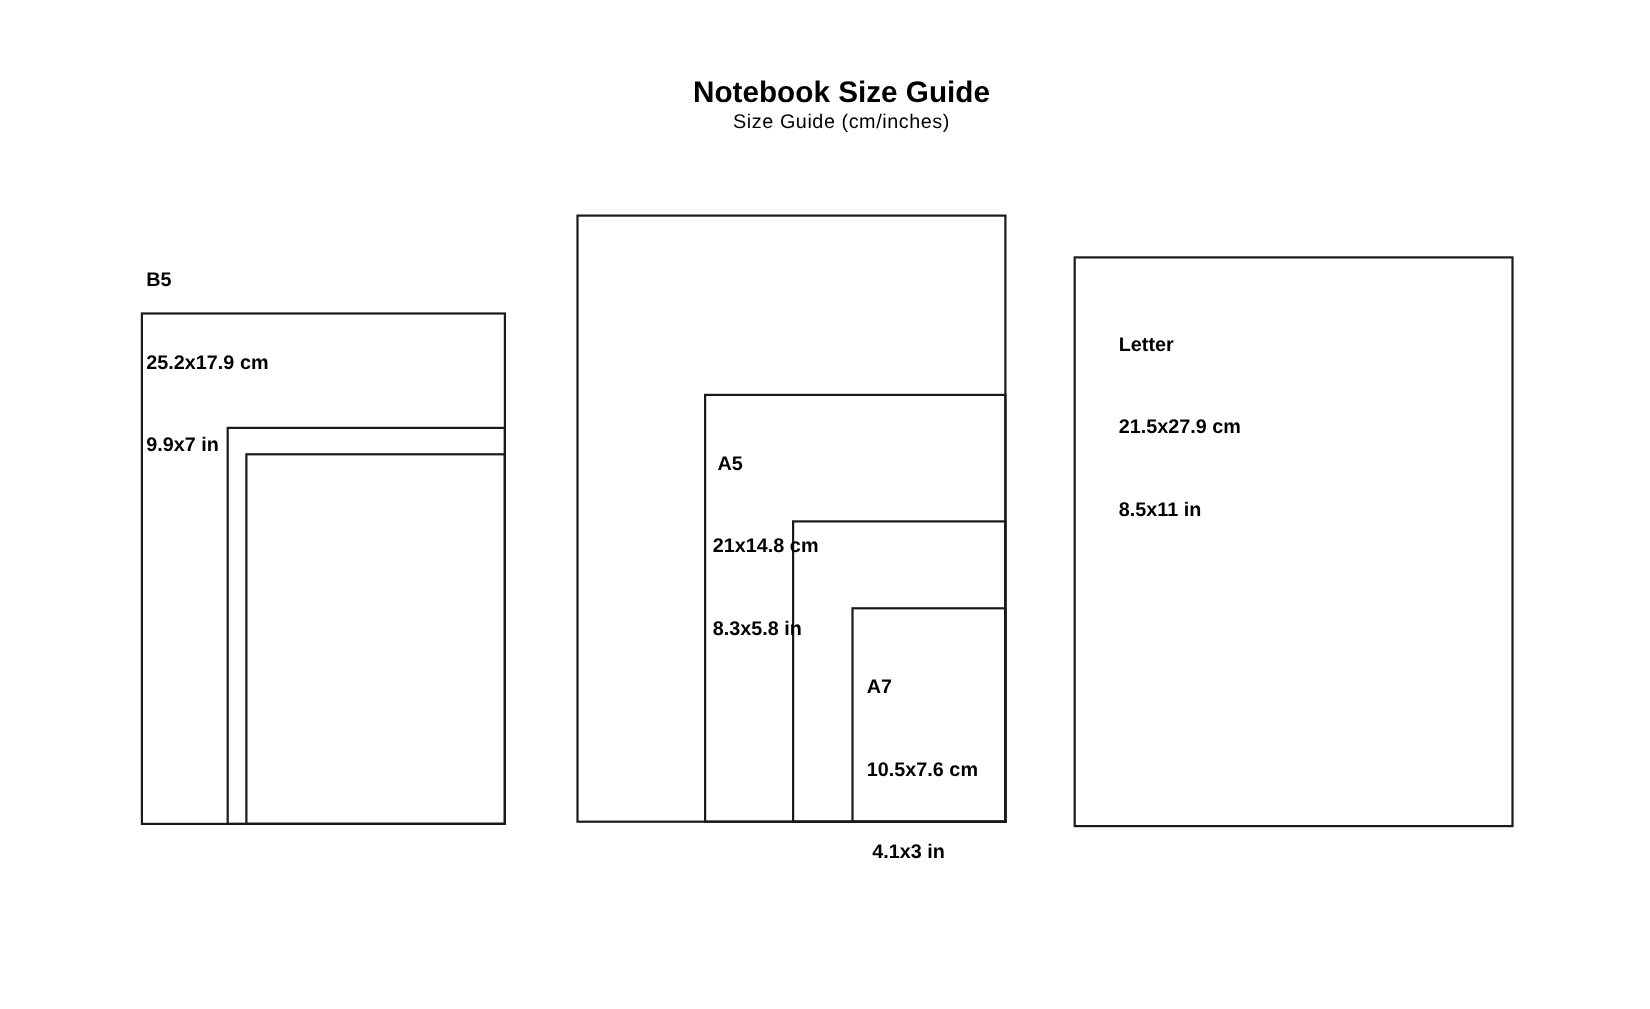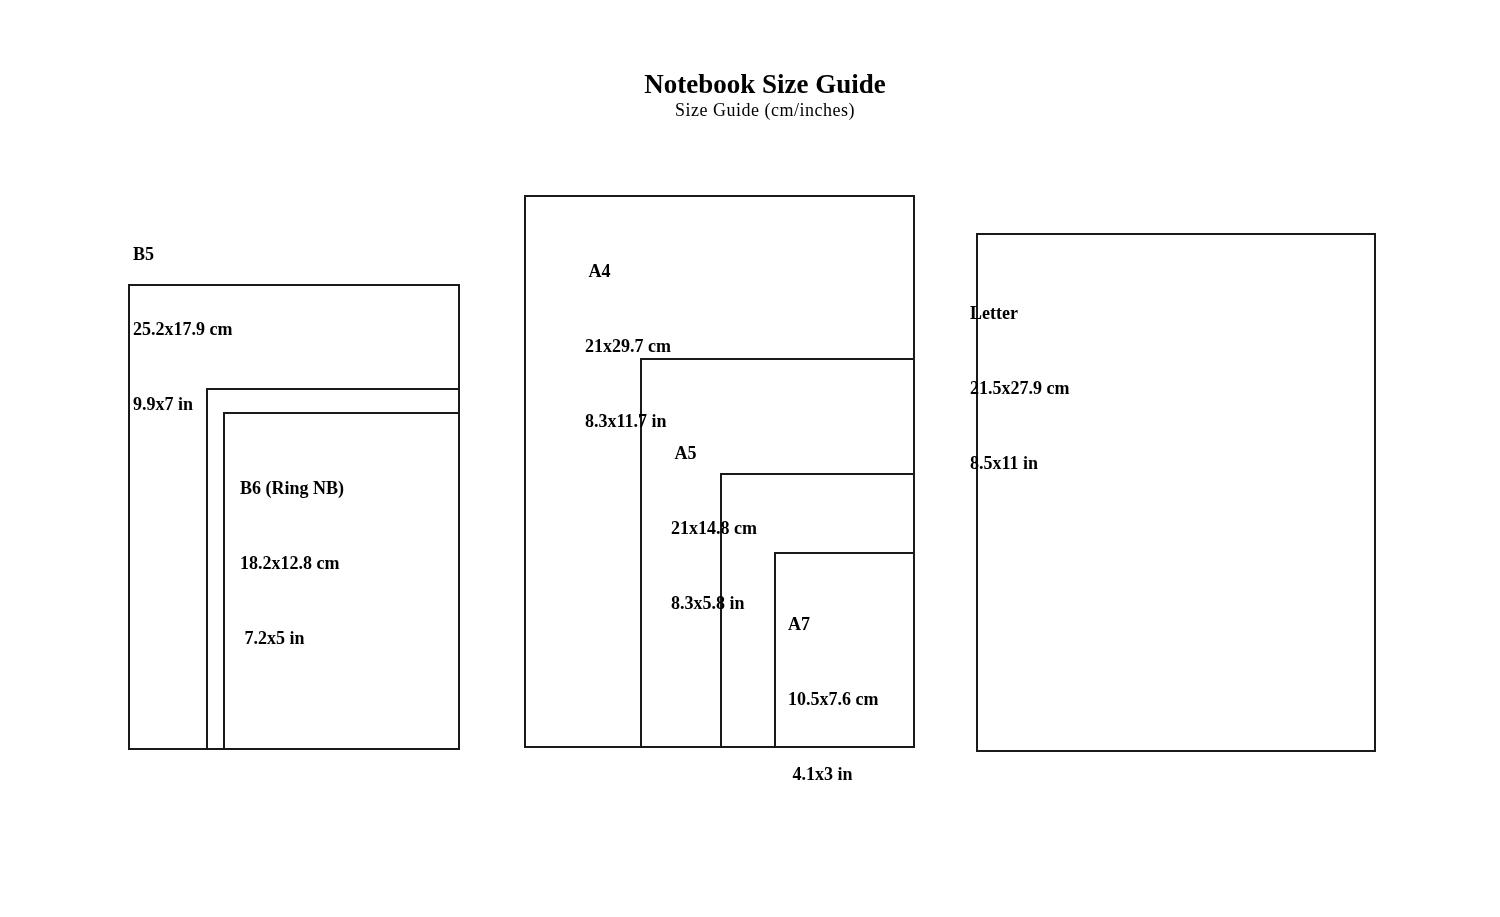--- a/index.html
+++ b/index.html
@@ -6,21 +6,21 @@
     margin: 0;
     padding: 0;
     background: #ffffff;
   }
   .canvas {
     position: relative;
     width: 1404px;
     height: 917px;
     background: #ffffff;
     color: #000000;
-    font-family: Liberation Serif, serif;
+    font-family: Liberation Sans, sans-serif;
     overflow: hidden;
   }
   .title {
     position: absolute;
     top: 69px;
     left: 765px;
     transform: translateX(-50%);
     font-size: 27px;
     font-weight: bold;
     white-space: nowrap;
@@ -55,24 +55,24 @@
   .box-a4      { left: 524px; top: 195px; width: 391px; height: 553px; }
   .box-a5      { left: 640px; top: 358px; width: 275px; height: 390px; }
   .box-a6      { left: 720px; top: 473px; width: 195px; height: 275px; }
   .box-a7      { left: 774px; top: 552px; width: 141px; height: 196px; }
   .box-letter  { left: 976px; top: 233px; width: 400px; height: 519px; }
   
   .label-b5      { left: 133px;  top: 192px; }
   .label-b6      { left: 204px;  top: 304px; }
   .label-b6-ring { left: 240px;  top: 426px; }
   .label-a4      { left: 585px;  top: 209px; }
-  .label-a5      { left: 648px;  top: 391px; margin-left: 23px; }
+  .label-a5      { left: 648px;  top: 359px; }
   .label-a6      { left: 732px;  top: 479px; }
   .label-a7      { left: 788px;  top: 562px; }
-  .label-letter  { left: 970px; top: 251px; }
+  .label-letter  { left: 1017px; top: 251px; }
 </style>
 </head>
 <body>
 
 <div class="canvas">
 
   <div class="title">Notebook Size Guide</div>
   <div class="subtitle">Size Guide (cm/inches)</div>
 
   <div class="size-box box-b5"></div>
@@ -84,31 +84,21 @@
   <div class="size-box box-a7"></div>
   <div class="size-box box-letter"></div>
 
   <div class="size-label label-b5">
     <div>B5</div>
     <div>25.2x17.9 cm</div>
     <div>9.9x7 in</div>
   </div>
 
 
-  <div class="size-label label-b6-ring">
-    <div>B6 (Ring NB)</div>
-    <div>18.2x12.8 cm</div>
-    <div> 7.2x5 in</div>
-  </div>
 
-  <div class="size-label label-a4">
-    <div> A4</div>
-    <div>21x29.7 cm</div>
-    <div>8.3x11.7 in</div>
-  </div>
 
   <div class="size-label label-a5">
     <div> A5</div>
     <div>21x14.8 cm</div>
     <div>8.3x5.8 in</div>
   </div>
 
 
   <div class="size-label label-a7">
     <div>A7</div>

